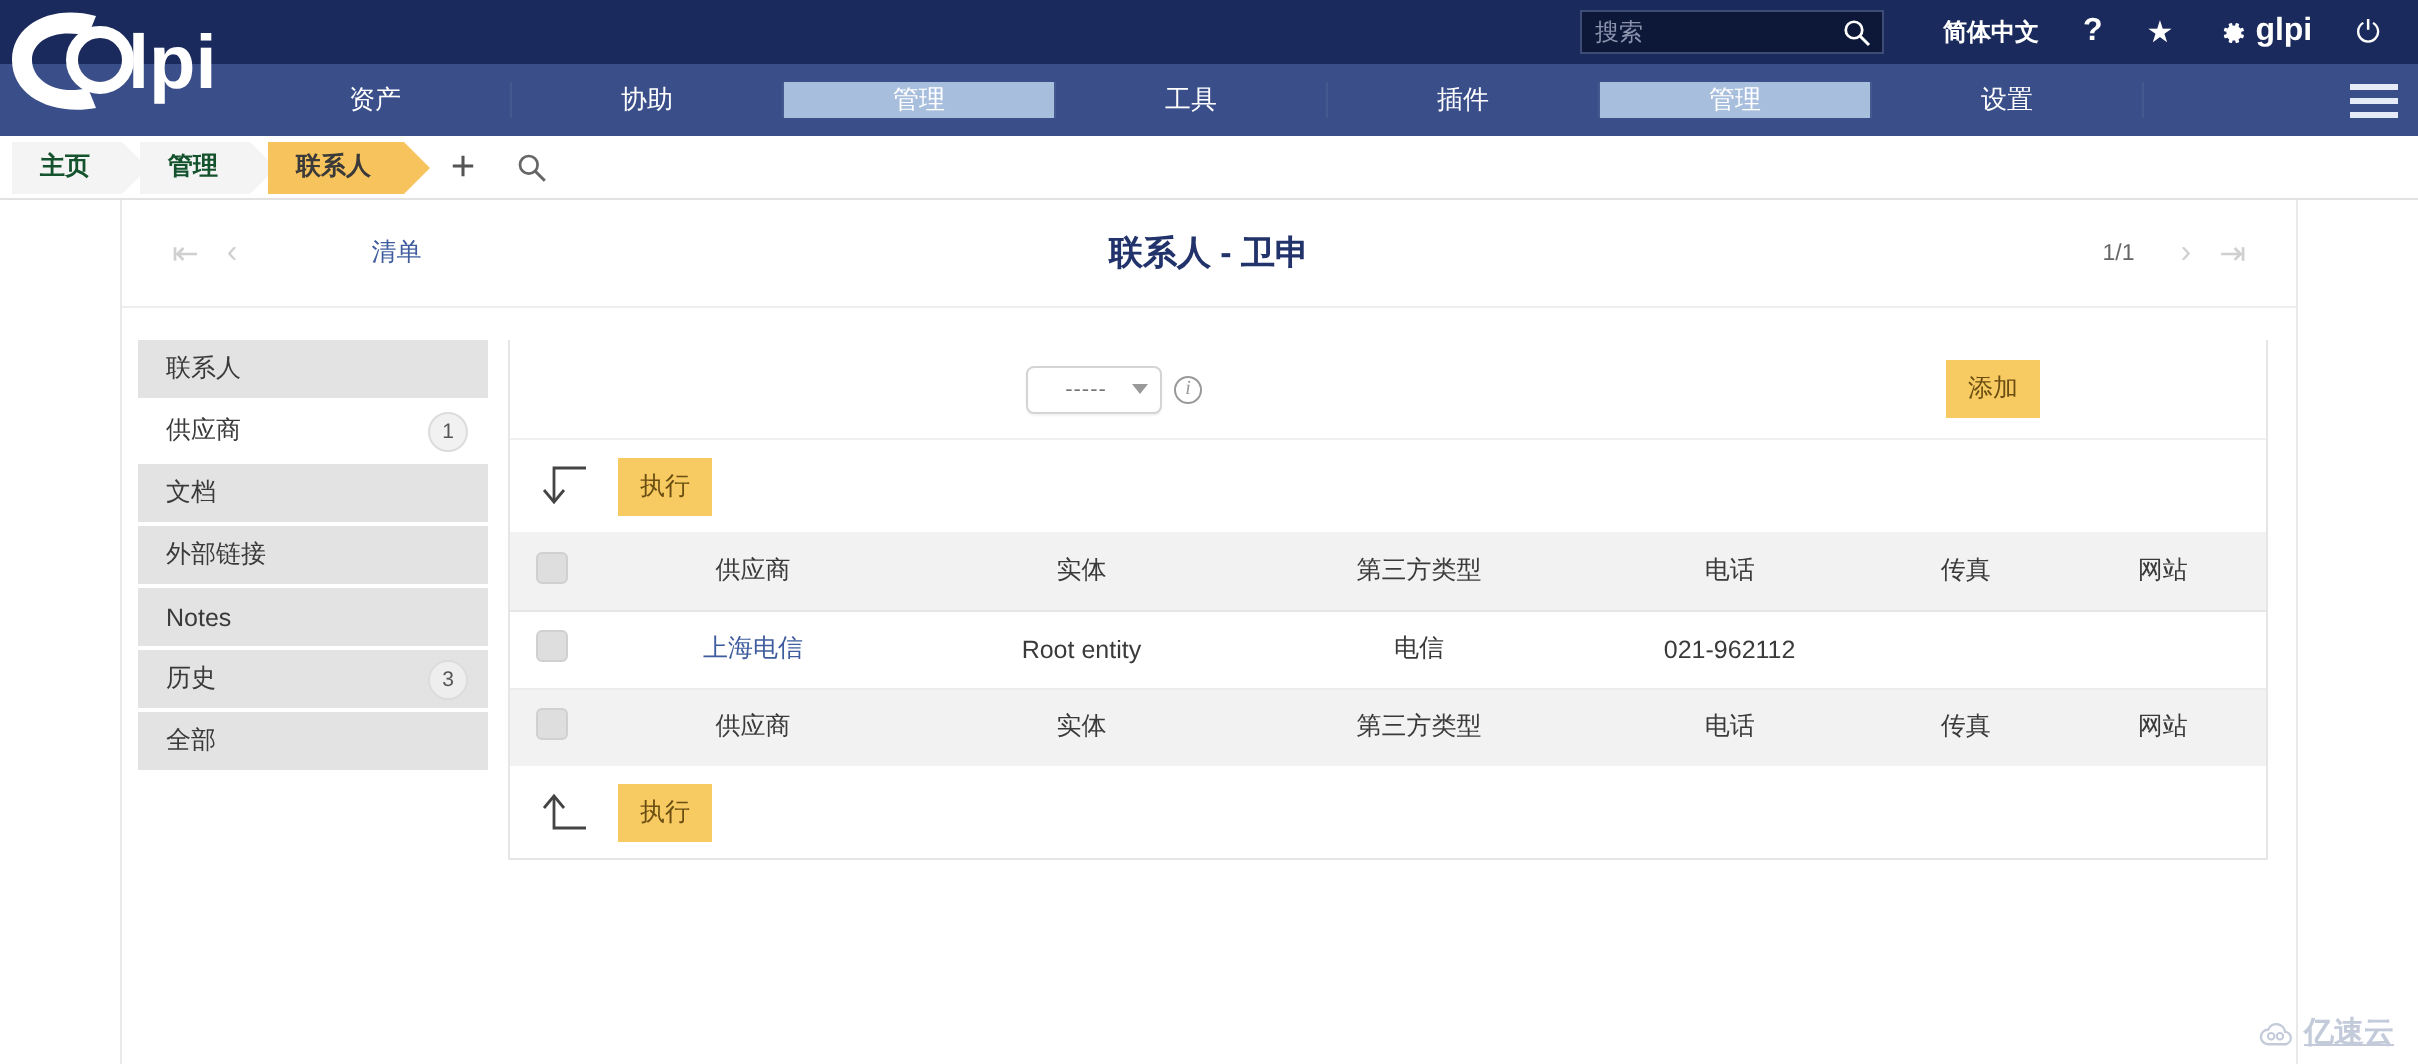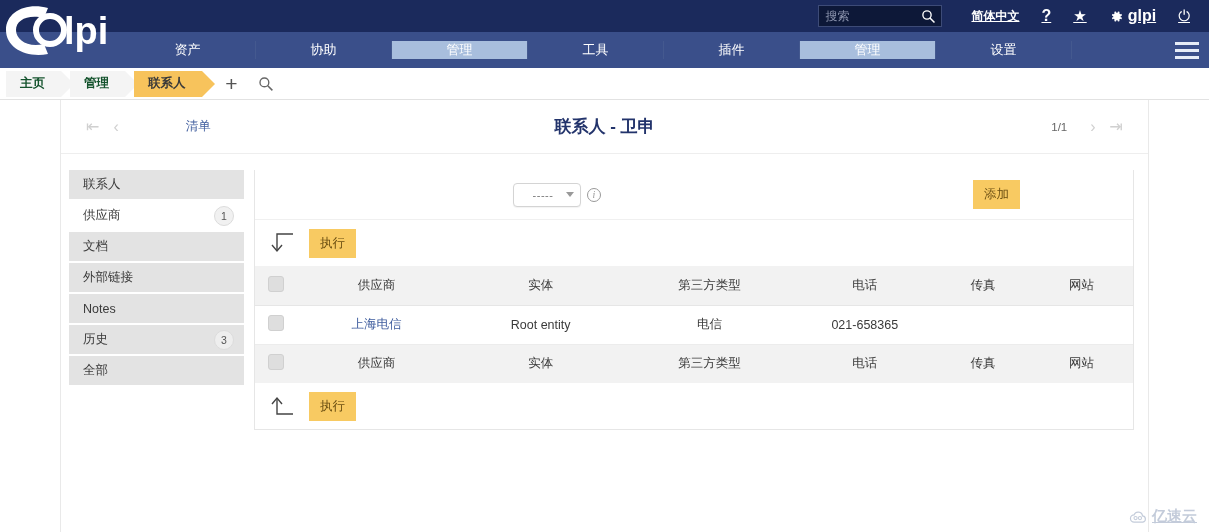--- a/index.html
+++ b/index.html
@@ -15,21 +15,21 @@
     position: relative;
     height: 32px;
     background: #1b2a5c;
     display: flex;
     align-items: center;
     justify-content: flex-end;
     padding-right: 8px;
   }
   .search-wrap {
     position: relative;
-    width: 124px; height: 22px;
+    width: 152px; height: 22px;
     background: #0d1838;
     border: 1px solid #3d4b77;
     display: flex; align-items: center;
     margin-right: 18px;
   }
   .search-wrap input {
     background: transparent;
     border: none; outline: none;
     color: #c9cfe2;
     font-size: 12px;
@@ -42,21 +42,20 @@
     position: absolute; right: 5px; top: 3px;
     width: 15px; height: 15px;
   }
   .hdr-item {
     color: #ffffff;
     font-size: 12px;
     margin: 0 11px;
     display: flex; align-items: center;
     white-space: nowrap;
     cursor: pointer;
-    text-decoration: underline;
   }
   .hdr-item.bold { font-weight: bold; }
   .hdr-q { font-size: 16px; font-weight: bold; }
   .star { color: #ffffff; font-size: 15px; }
   .gear-box { display: flex; align-items: center; gap: 4px; }
   .glpi-user { font-weight: bold; font-size: 16px; color: #ffffff; }
   .power { font-size: 15px; color: #ffffff; }
 
   
   .logo {
@@ -504,21 +503,21 @@
             <tbody>
               <tr>
                 <td class="c-check">
                   <span class="cb"></span>
                 </td>
                 <td>
                   <span class="supplier-link">上海电信</span>
                 </td>
                 <td>Root entity</td>
                 <td>电信</td>
-                <td>021-658365</td>
+                <td>021-962112</td>
                 <td></td>
                 <td></td>
               </tr>
             </tbody>
             <tfoot>
               <tr>
                 <td class="c-check">
                   <span class="cb"></span>
                 </td>
                 <td>供应商</td>

